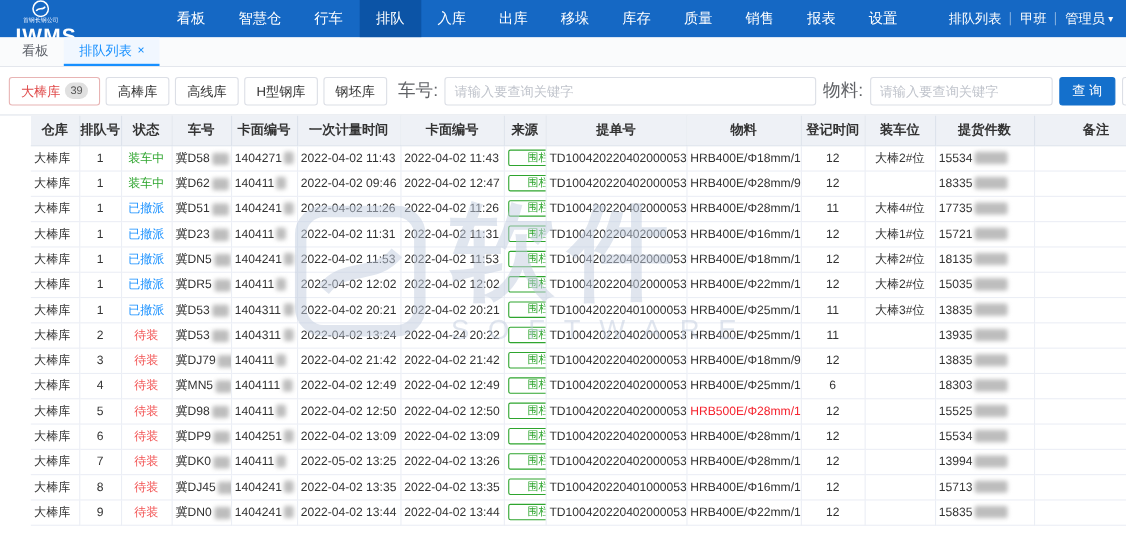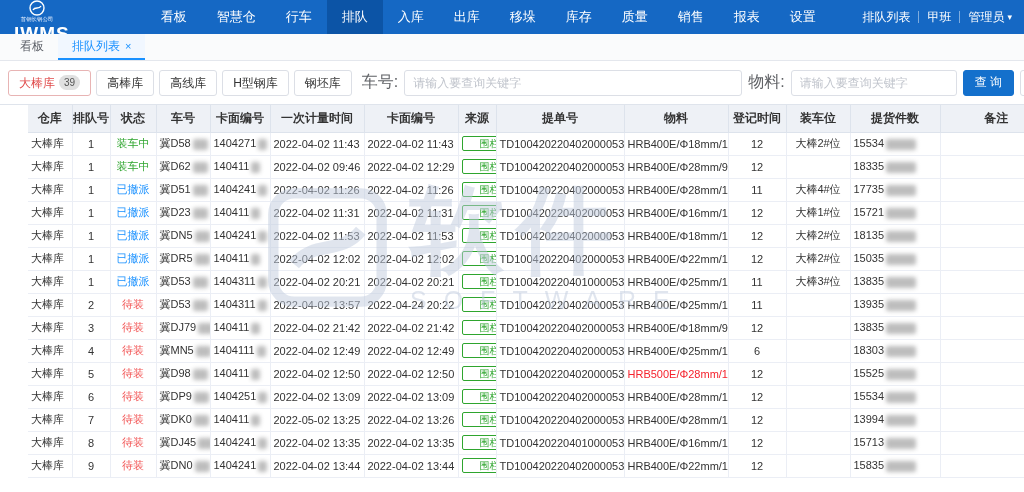--- a/index.html
+++ b/index.html
@@ -196,21 +196,21 @@
             <td>15534<span class="blur" style="width: 30px;"></span></td>
             <td></td>
           </tr>
           <tr>
             <td>大棒库</td>
             <td>1</td>
             <td><span style="color: rgb(46, 165, 46);">装车中</span></td>
             <td>冀D62<span class="blur" style="width: 15px;"></span></td>
             <td>140411<span class="blur" style="width: 9px;"></span></td>
             <td>2022-04-02 09:46</td>
-            <td>2022-04-02 12:29</td>
+            <td>2022-04-02 12:47</td>
             <td><span class="src-badge">围栏</span></td>
             <td>TD10042022040200005319</td>
             <td>HRB400E/Φ28mm/9m</td>
             <td>12</td>
             <td></td>
             <td>18335<span class="blur" style="width: 30px;"></span></td>
             <td></td>
           </tr>
           <tr>
             <td>大棒库</td>
@@ -291,21 +291,21 @@
             <td>大棒3#位</td>
             <td>13835<span class="blur" style="width: 30px;"></span></td>
             <td></td>
           </tr>
           <tr>
             <td>大棒库</td>
             <td>2</td>
             <td><span style="color: rgb(242, 85, 85);">待装</span></td>
             <td>冀D53<span class="blur" style="width: 15px;"></span></td>
             <td>1404311<span class="blur" style="width: 9px;"></span></td>
-            <td>2022-04-02 13:57</td>
+            <td>2022-04-02 13:24</td>
             <td>2022-04-24 20:22</td>
             <td><span class="src-badge">围栏</span></td>
             <td>TD10042022040200005318</td>
             <td>HRB400E/Φ25mm/12m</td>
             <td>11</td>
             <td></td>
             <td>13935<span class="blur" style="width: 30px;"></span></td>
             <td></td>
           </tr>
           <tr>

